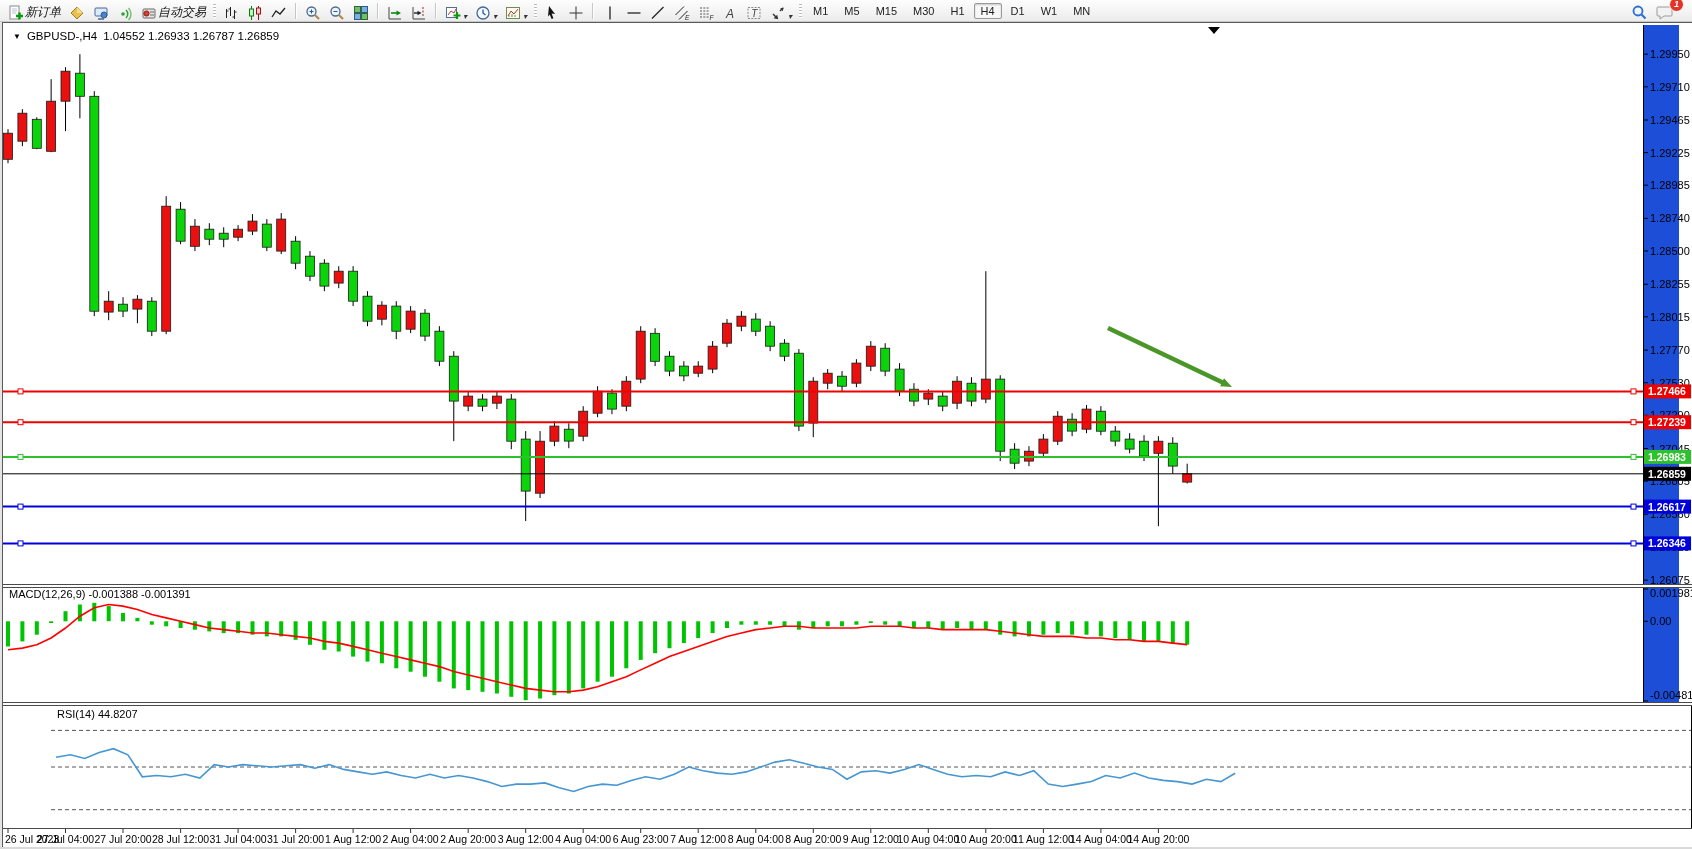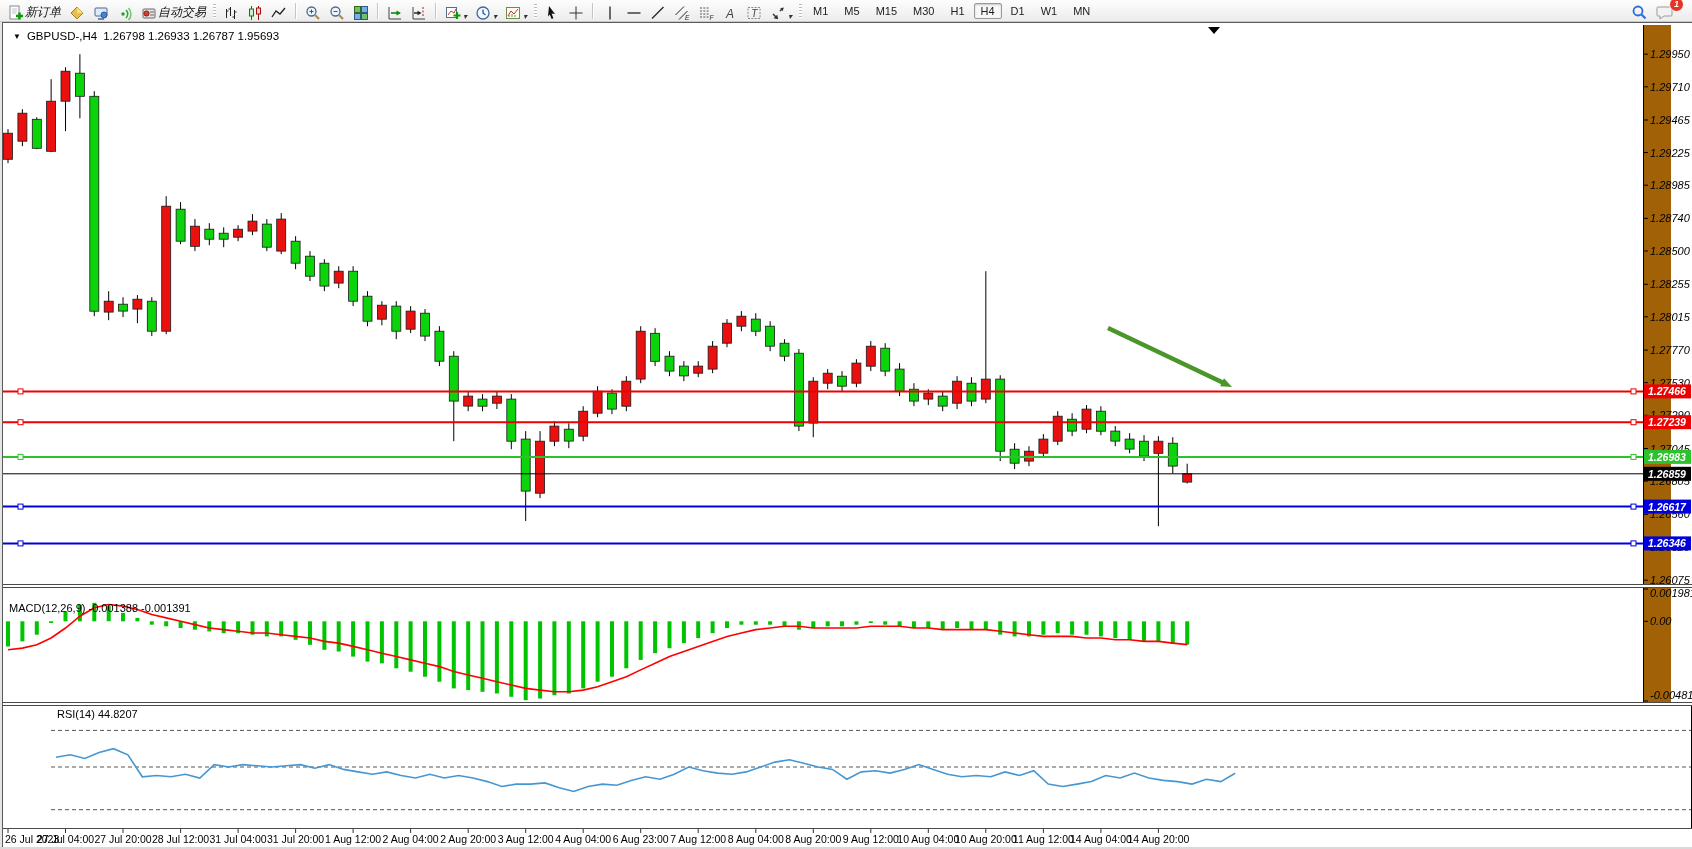--- a/index.html
+++ b/index.html
@@ -19,21 +19,21 @@
   .chatwrap{position:relative;margin-right:10px;}
   .badge{position:absolute;top:-4px;right:-7px;width:13px;height:13px;border-radius:50%;
     background:#e23528;color:#fff;font-size:9px;font-weight:bold;display:flex;align-items:center;justify-content:center;border:1px solid #fff;}
   
   .chartwin{position:absolute;top:22px;left:2px;width:1690px;height:825px;background:#fff;
     border-top:1px solid #5a5a5a;border-left:1px solid #5a5a5a;box-sizing:border-box;}
   .row{position:absolute;left:0;width:1689px;display:flex;}
   .divrow{position:absolute;left:0;width:1689px;height:4px;background:#fff;
     border-top:1px solid #4a4a4a;border-bottom:1px solid #4a4a4a;box-sizing:border-box;}
   .plot{position:relative;width:1640px;background:#fff;}
-  .axis{position:relative;width:28px;background:#a16207;font-style:italic;}
+  .axis{position:relative;width:36px;background:#1d4ed8;}
   .ovl{position:absolute;font-size:11px;color:#000;white-space:nowrap;z-index:5;}
   .title-ovl{left:10px;top:5px;display:flex;align-items:center;gap:6px;font-size:11.5px;}
   .menu-tri{font-size:8px;color:#000;}
   .botstrip{position:absolute;left:0;right:0;bottom:0;height:2px;background:#d9d9d9;}
   svg{display:block;}
   text{font-family:"Liberation Sans",sans-serif;}
 </style>
 </head>
 <body>
 
@@ -258,21 +258,21 @@
   </div>
 </div>
 
 <div class="chartwin">
 
   <div class="row" style="top:2px;height:559px;">
     <div class="plot">
       <div class="ovl title-ovl">
         <span class="menu-tri">▼</span>
         <span>GBPUSD-,H4</span>
-        <span>1.26798 1.26933 1.26787 1.95693</span>
+        <span>1.04552 1.26933 1.26787 1.26859</span>
       </div>
       <svg id="main-svg" width="1640" height="559">
           <g>
             <line x1="5" y1="104.2" x2="5" y2="138.2" stroke="#000000" stroke-width="1"></line>
             <rect x="0.5" y="108.2" width="9" height="26.1" fill="#ea1010" stroke="#1a1a1a" stroke-width="0.8"></rect>
             <line x1="19.380000000000003" y1="84.2" x2="19.380000000000003" y2="121.2" stroke="#000000" stroke-width="1"></line>
             <rect x="14.9" y="88.2" width="9" height="28.0" fill="#ea1010" stroke="#1a1a1a" stroke-width="0.8"></rect>
             <line x1="33.760000000000005" y1="92.3" x2="33.760000000000005" y2="124.2" stroke="#000000" stroke-width="1"></line>
             <rect x="29.3" y="94.3" width="9" height="29.0" fill="#0bd40b" stroke="#1a1a1a" stroke-width="0.8"></rect>
             <line x1="48.14" y1="54.2" x2="48.14" y2="127.2" stroke="#000000" stroke-width="1"></line>
@@ -533,21 +533,21 @@
             <text x="5" y="522.4" font-size="10.5" font-weight="bold" fill="#fff">1.26346</text>
           </g>
         </svg>
     </div>
   </div>
 
   <div class="divrow" style="top:561px;"></div>
 
   <div class="row" style="top:565px;height:114px;">
     <div class="plot">
-      <div class="ovl" style="left:6px;top:14px;">MACD(12,26,9) -0.001388 -0.001391</div>
+      <div class="ovl" style="left:6px;top:0;">MACD(12,26,9) -0.001388 -0.001391</div>
       <svg id="macd-svg" width="1640" height="114">
           <g>
             <rect x="3.0" y="33.3" width="4" height="25.2" fill="#00c400"></rect>
             <rect x="17.4" y="33.3" width="4" height="20.1" fill="#00c400"></rect>
             <rect x="31.8" y="33.3" width="4" height="13.4" fill="#00c400"></rect>
             <rect x="46.1" y="33.3" width="4" height="1.7" fill="#00c400"></rect>
             <rect x="60.5" y="23.2" width="4" height="10.1" fill="#00c400"></rect>
             <rect x="74.9" y="16.5" width="4" height="16.8" fill="#00c400"></rect>
             <rect x="89.3" y="14.8" width="4" height="18.5" fill="#00c400"></rect>
             <rect x="103.7" y="18.1" width="4" height="15.1" fill="#00c400"></rect>

